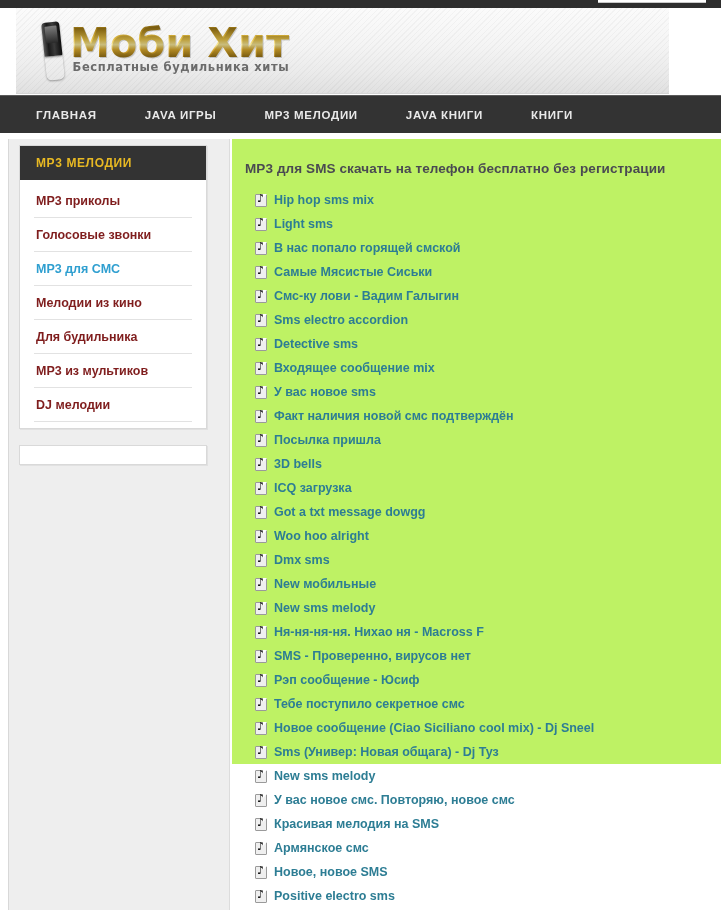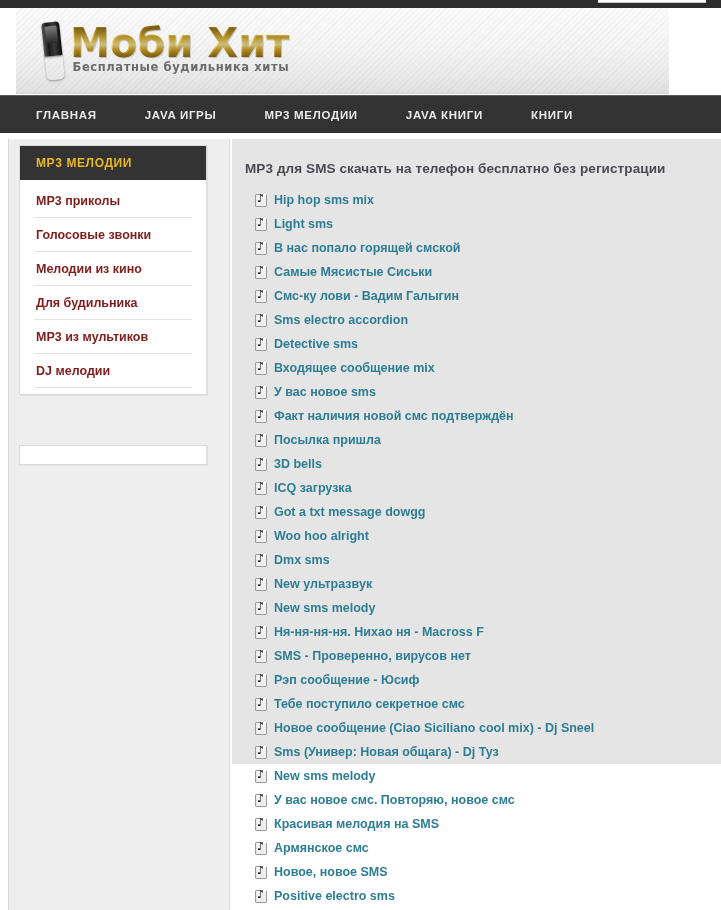--- a/index.html
+++ b/index.html
@@ -195,21 +195,21 @@
     background: #ffffff;
     border: 1px solid #d9d9d9;
     box-shadow: 1px 1px 0 rgba(0,0,0,0.05);
   }
 
   
   .content {
     position: absolute;
     left: 232px; top: 0;
     width: 489px; height: 625px;
-    background: #e5e5e5;
+    background: #bef264;
     padding: 22px 8px 9px 13px;
   }
   .content-title {
     font-size: 13.5px;
     font-weight: bold;
     color: #4a4a52;
     margin: 0 0 12px 0;
     letter-spacing: 0.1px;
     white-space: nowrap;
   }
@@ -290,20 +290,23 @@
   <aside class="sidebar">
     <div class="sidebar-head">MP3 МЕЛОДИИ</div>
     <ul class="sidebar-list">
       <li class="sidebar-li">
         <a class="sidebar-link" href="#">MP3 приколы</a>
       </li>
       <li class="sidebar-li">
         <a class="sidebar-link" href="#">Голосовые звонки</a>
       </li>
       <li class="sidebar-li">
+        <a class="sidebar-link active" href="#">MP3 для СМС</a>
+      </li>
+      <li class="sidebar-li">
         <a class="sidebar-link" href="#">Мелодии из кино</a>
       </li>
       <li class="sidebar-li">
         <a class="sidebar-link" href="#">Для будильника</a>
       </li>
       <li class="sidebar-li">
         <a class="sidebar-link" href="#">MP3 из мультиков</a>
       </li>
       <li class="sidebar-li">
         <a class="sidebar-link" href="#">DJ мелодии</a>
@@ -409,21 +412,21 @@
         <li class="track-item">
           <span class="note-icon">
             <span class="glyph">♪</span>
           </span>
           <a class="track-link" href="#">Dmx sms</a>
         </li>
         <li class="track-item">
           <span class="note-icon">
             <span class="glyph">♪</span>
           </span>
-          <a class="track-link" href="#">New ультразвук</a>
+          <a class="track-link" href="#">New мобильные</a>
         </li>
         <li class="track-item">
           <span class="note-icon">
             <span class="glyph">♪</span>
           </span>
           <a class="track-link" href="#">New sms melody</a>
         </li>
         <li class="track-item">
           <span class="note-icon">
             <span class="glyph">♪</span>

